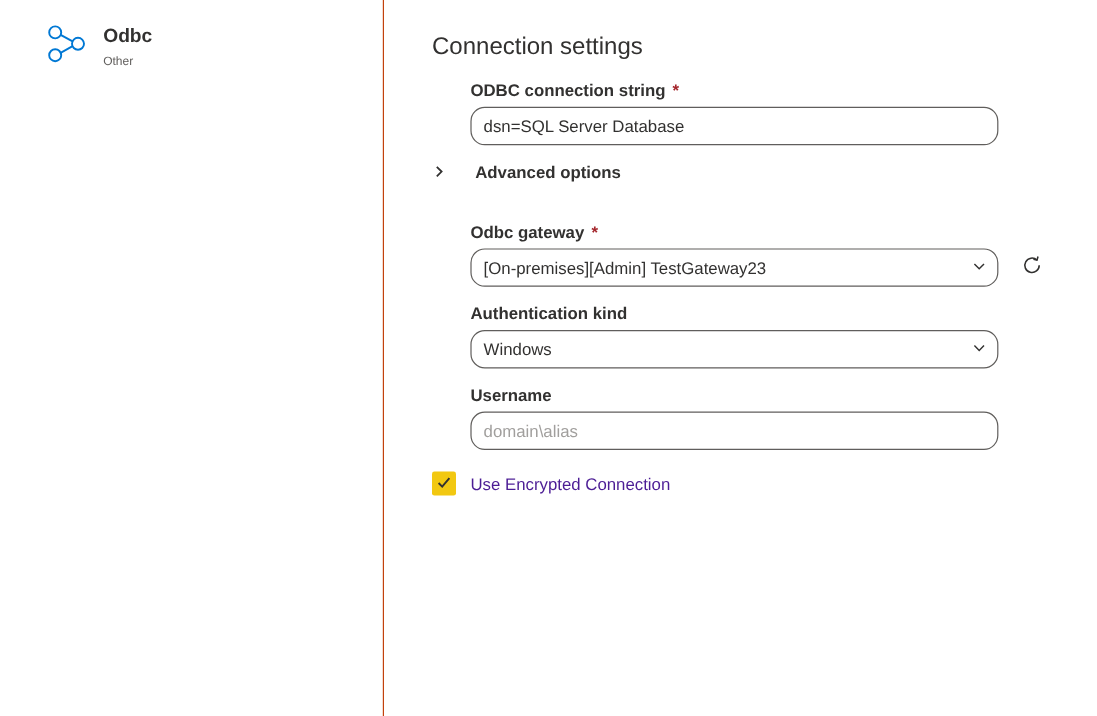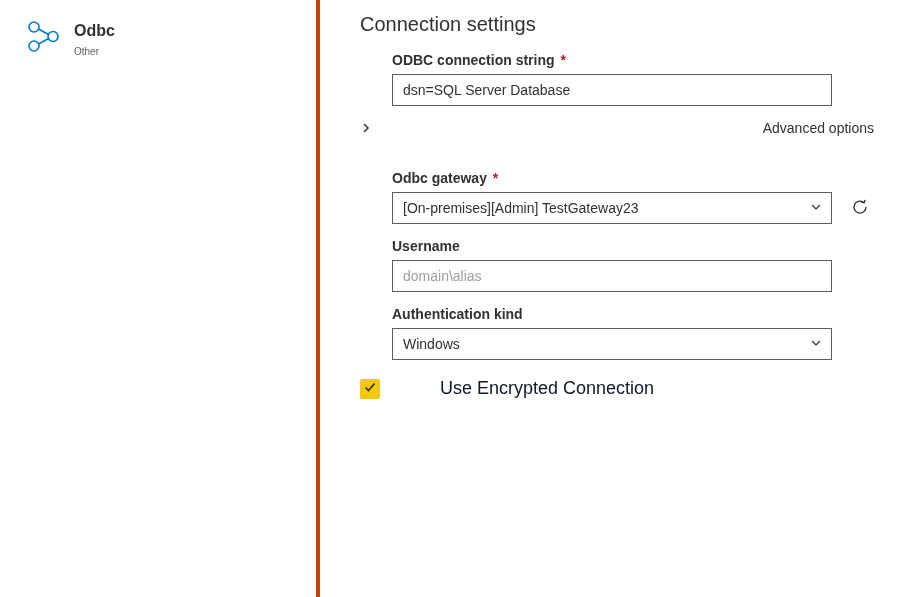--- a/index.html
+++ b/index.html
@@ -11,22 +11,22 @@
       width: 914px;
       height: 597px;
       overflow: hidden;
     }
     .container {
       display: flex;
       height: 100%;
     }
     .sidebar {
       width: 354px;
-      padding: 20px 20px 20px 28px;
-      border-right: 4px solid #c2410c;
+      padding: 20px 20px 20px 40px;
+      border-right: 1px solid #c2410c;
       display: flex;
       align-items: flex-start;
       gap: 14px;
     }
     .connector-icon svg {
       width: 32px;
       height: 40px;
     }
     .connector-title {
       font-size: 16px;
@@ -34,21 +34,21 @@
       color: #323130;
       line-height: 22px;
     }
     .connector-subtitle {
       font-size: 10px;
       color: #605e5c;
       line-height: 20px;
     }
     .main {
       flex: 1;
-      padding: 13px 40px 20px 40px;
+      padding: 28px 40px 20px 40px;
     }
     .section-heading {
       font-size: 20px;
       font-weight: 400;
       color: #323130;
       margin-bottom: 16px;
     }
     .field {
       margin-bottom: 14px;
       margin-left: 32px;
@@ -61,34 +61,34 @@
       margin-bottom: 6px;
     }
     .req {
       color: #a4262c;
       margin-left: 2px;
     }
     .text-input, .select {
       width: 440px;
       height: 32px;
       border: 1px solid #605e5c;
-      border-radius: 0;
+      border-radius: 12px;
       padding: 0 10px;
       font-size: 14px;
       font-family: inherit;
       color: #323130;
       background: #fff;
     }
     .text-input::placeholder {
       color: #a19f9d;
     }
     .select-wrapper {
       position: relative;
       display: flex;
-      align-items: flex-end;
+      align-items: flex-start;
       gap: 14px;
     }
     .select {
       appearance: none;
       padding-right: 30px;
       cursor: pointer;
       text-align: left;
       background: #fff;
       display: flex;
       align-items: center;
@@ -98,27 +98,26 @@
       right: 10px;
       top: 50%;
       transform: translateY(-50%);
       pointer-events: none;
     }
     .advanced-toggle {
       display: flex;
       align-items: center;
       gap: 24px;
       font-size: 14px;
-      font-weight: 400;
+      font-weight: 700;
       color: #323130;
       cursor: pointer;
       margin-top: 14px;
       margin-bottom: 34px;
       user-select: none;
-      justify-content: space-between;
     }
     .advanced-toggle .chev {
       width: 12px;
       height: 12px;
       display: flex;
       align-items: center;
       justify-content: center;
     }
     .refresh-btn {
       background: none;
@@ -143,23 +142,22 @@
       display: flex;
       align-items: center;
       justify-content: center;
       cursor: pointer;
     }
     .checkbox svg {
       width: 14px;
       height: 14px;
     }
     .checkbox-label {
-      font-size: 18px;
-      color: #0f172a;
-      margin-left: 48px;
+      font-size: 14px;
+      color: #4c1d95;
     }
     .gateway-select-box {
       position: relative;
       width: 440px;
     }
   </style>
 </head>
 <body>
 
 <div class="container">
@@ -223,38 +221,38 @@
             <svg width="20" height="20" viewBox="0 0 20 20" fill="none" stroke="#323130" stroke-width="1.3">
               <path d="M16 10 A6 6 0 1 1 14.2 5.8"></path>
               <path d="M15 2.8 L14.2 5.8 L11.2 5"></path>
             </svg>
           </span>
         </button>
       </div>
     </div>
 
     <div class="field">
-      <label class="field-label">Username</label>
-      <input type="text" class="text-input" placeholder="domain\alias" style="">
-    </div>
-
-    <div class="field">
       <label class="field-label">Authentication kind</label>
       <div class="gateway-select-box">
         <button type="button" class="select">
           <span>Windows</span>
         </button>
         <span class="chevron">
           <svg width="12" height="12" viewBox="0 0 12 12">
               <path d="M2 4 L6 8 L10 4" fill="none" stroke="#323130" stroke-width="1.2"></path>
             </svg>
         </span>
       </div>
     </div>
 
+    <div class="field">
+      <label class="field-label">Username</label>
+      <input type="text" class="text-input" placeholder="domain\alias" style="">
+    </div>
+
 
     <div class="checkbox-row">
       <div class="checkbox">
         <span>
           <svg viewBox="0 0 14 14">
               <path d="M2.5 7.5 L5.5 10.5 L11.5 3.5" fill="none" stroke="#323130" stroke-width="1.6"></path>
             </svg>
         </span>
       </div>
       <span class="checkbox-label">Use Encrypted Connection</span>

